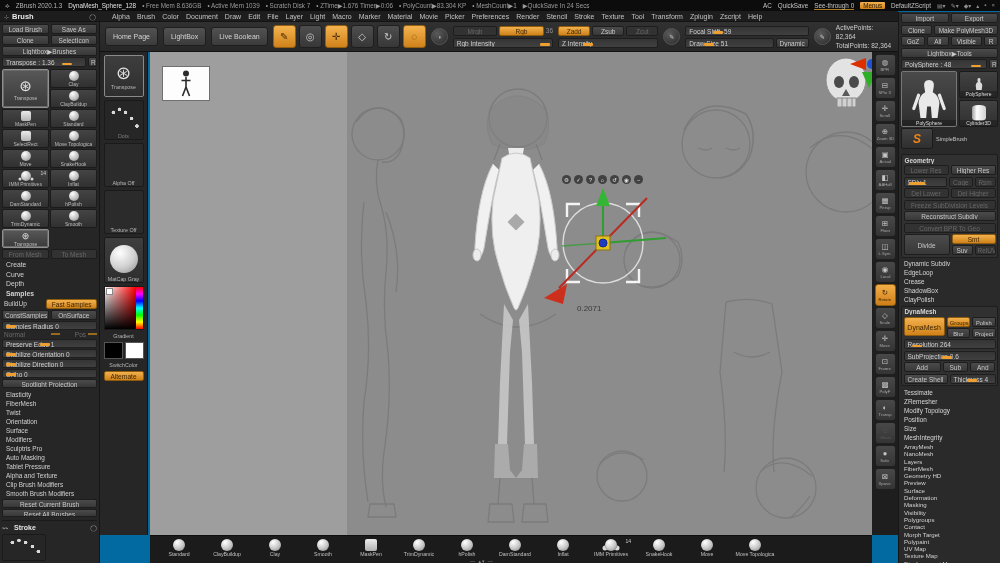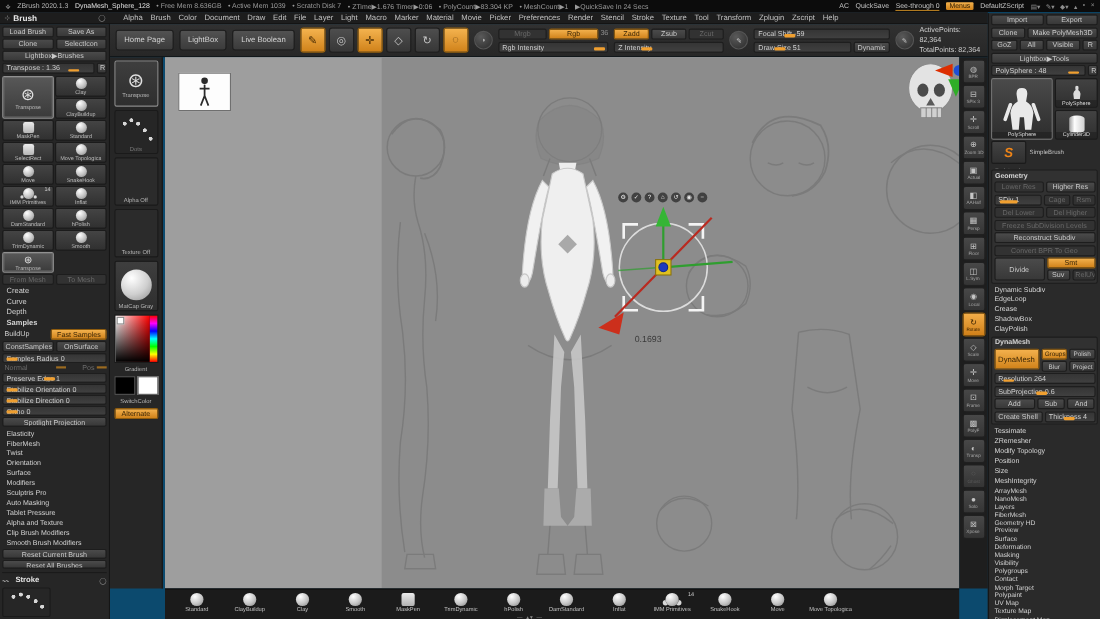--- a/index.html
+++ b/index.html
@@ -1,16 +1,16 @@
 <!DOCTYPE html>
 <html><head>
 <meta charset="utf-8">
 <style>
   html,body{margin:0;padding:0;background:#000;}
-  #app{position:relative;width:1000px;height:563px;background:#0c4a6e;overflow:hidden;
+  #app{position:relative;width:1000px;height:563px;background:#0369a1;overflow:hidden;
        font-family:"Liberation Sans",sans-serif;color:#c8c8c8;}
   
   .btn{height:10px;line-height:10px;text-align:center;background:linear-gradient(#4b4b4b,#383838);
        border:1px solid #1d1d1d;border-radius:2px;color:#c9c9c9;font-size:6.5px;padding:0 2px;
        box-sizing:border-box;overflow:hidden;white-space:nowrap;}
   .btn.on{background:linear-gradient(#f3b14d,#d0821a);color:#3c2605;border-color:#8f5c0e;}
   .btn.dim{color:#686868;background:#323232;}
   .slider{position:relative;height:10px;line-height:10px;background:linear-gradient(#353535,#404040);
        border:1px solid #1e1e1e;border-radius:2px;color:#cfcfcf;font-size:6.5px;padding:0 3px;
        box-sizing:border-box;overflow:hidden;white-space:nowrap;}
@@ -581,21 +581,21 @@
     <div id="gizmo-icons">
 
     <span class="gico">⚙</span>
         <span class="gico">✓</span>
         <span class="gico">?</span>
         <span class="gico">⌂</span>
         <span class="gico">↺</span>
         <span class="gico">◉</span>
         <span class="gico">−</span>
       </div>
-    <div id="gizmo-value">0.1693</div>
+    <div id="gizmo-value">0.2071</div>
   </div>
 
   <div id="rightshelf">
 
       <div class="rsbtn">
         <span class="g">◍</span>
         <span class="lbl">BPR</span>
       </div>
 
       <div class="rsbtn">

